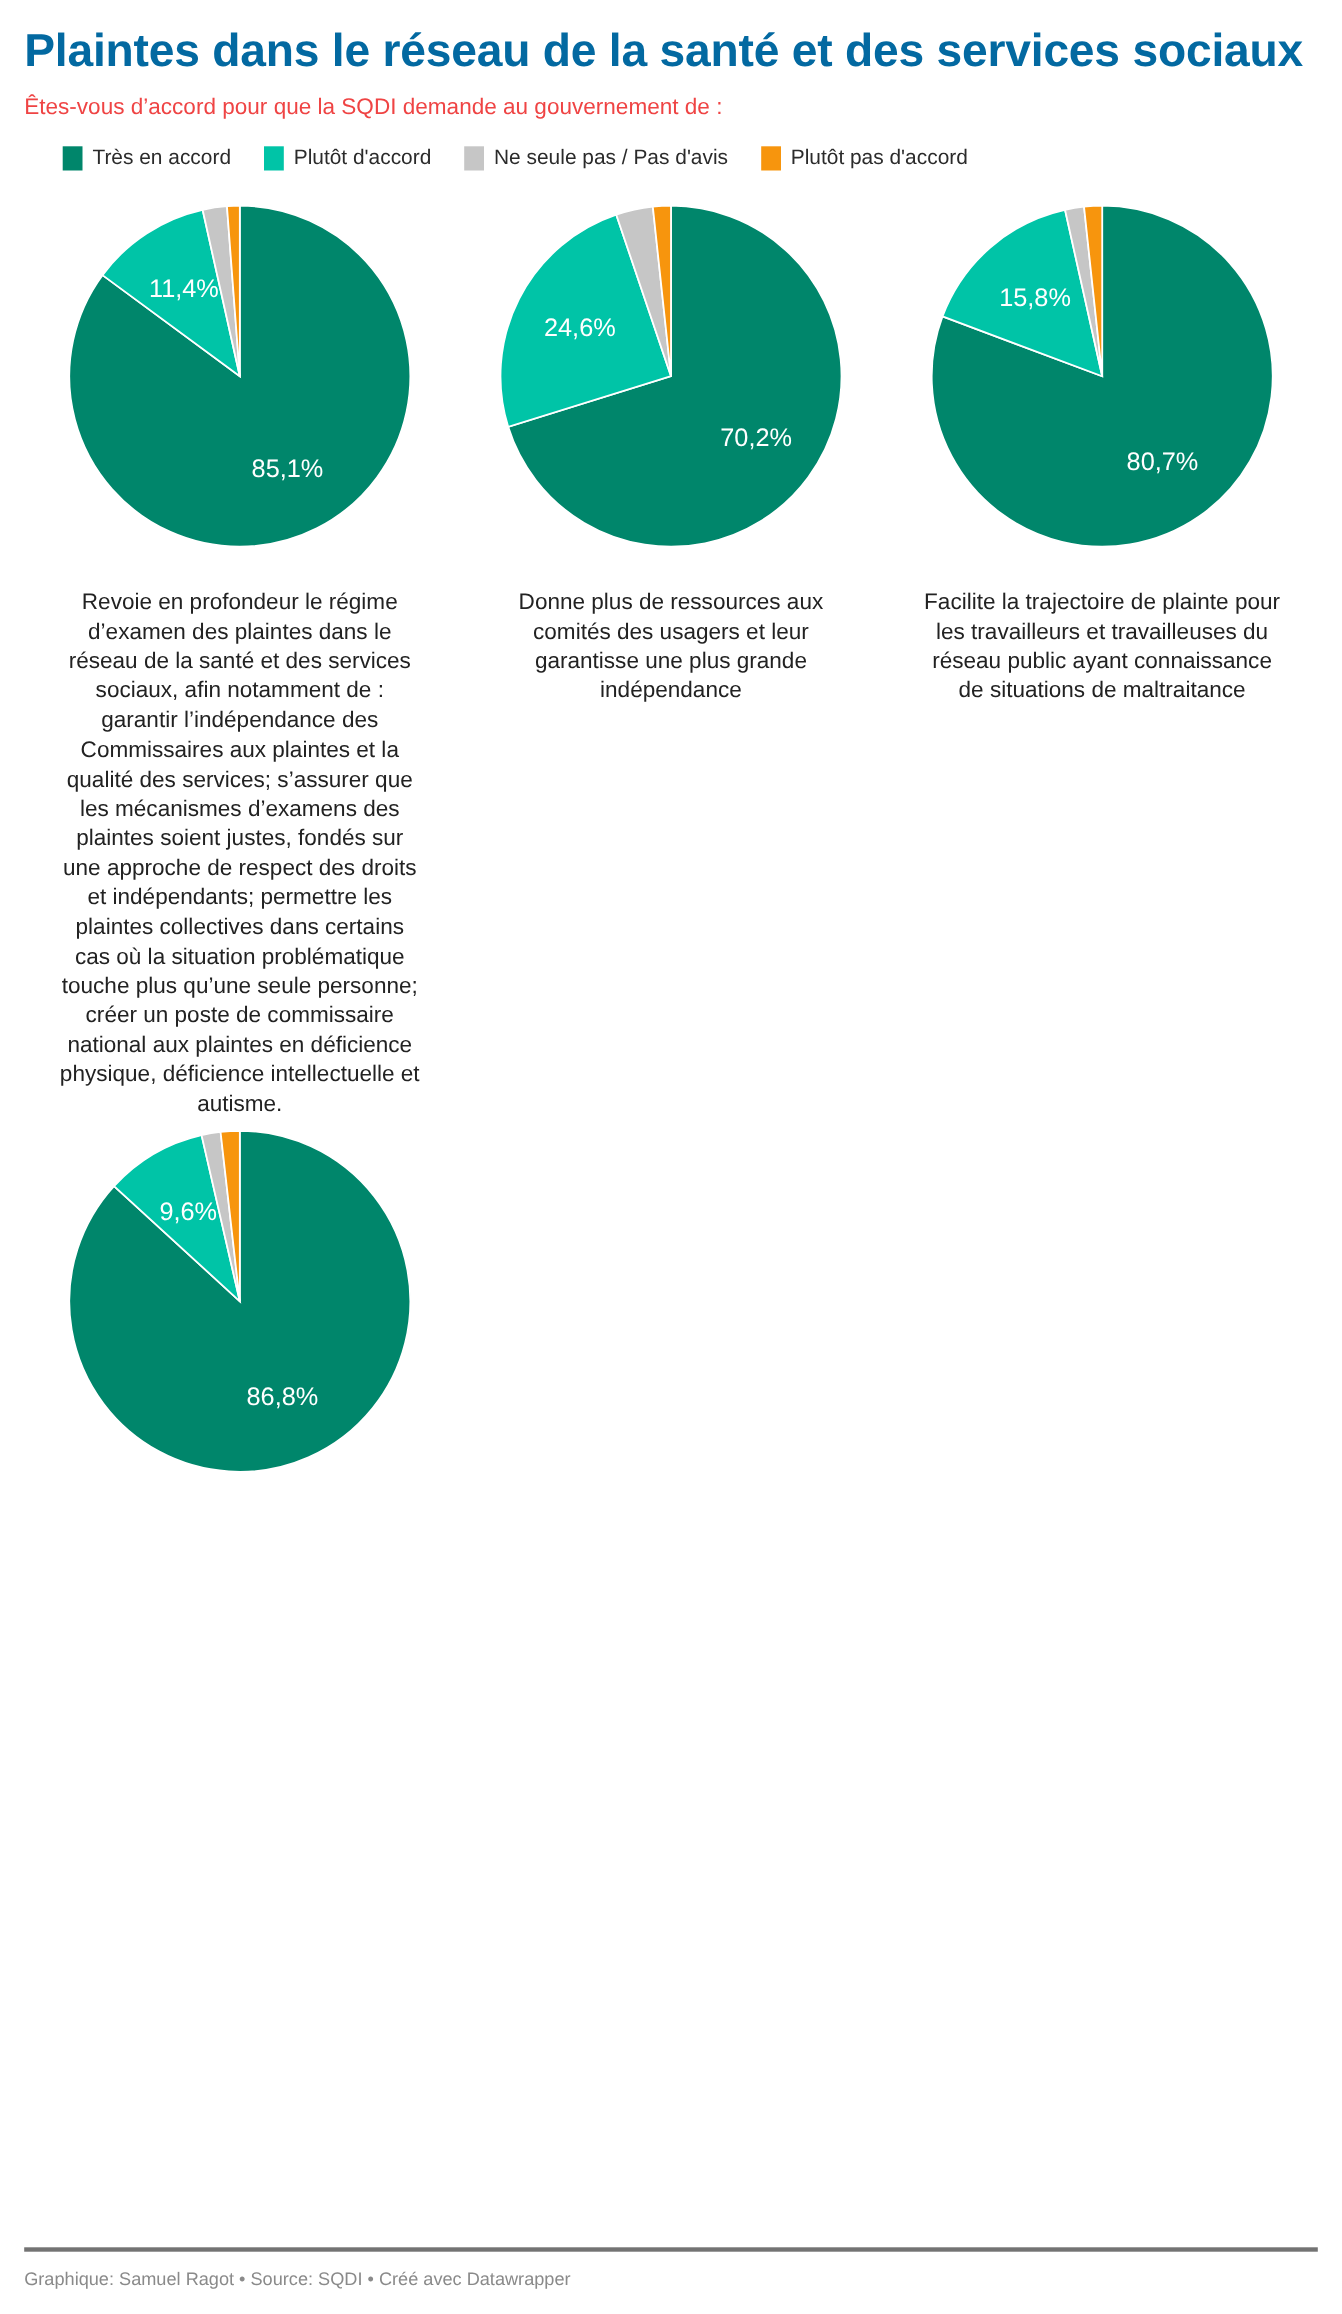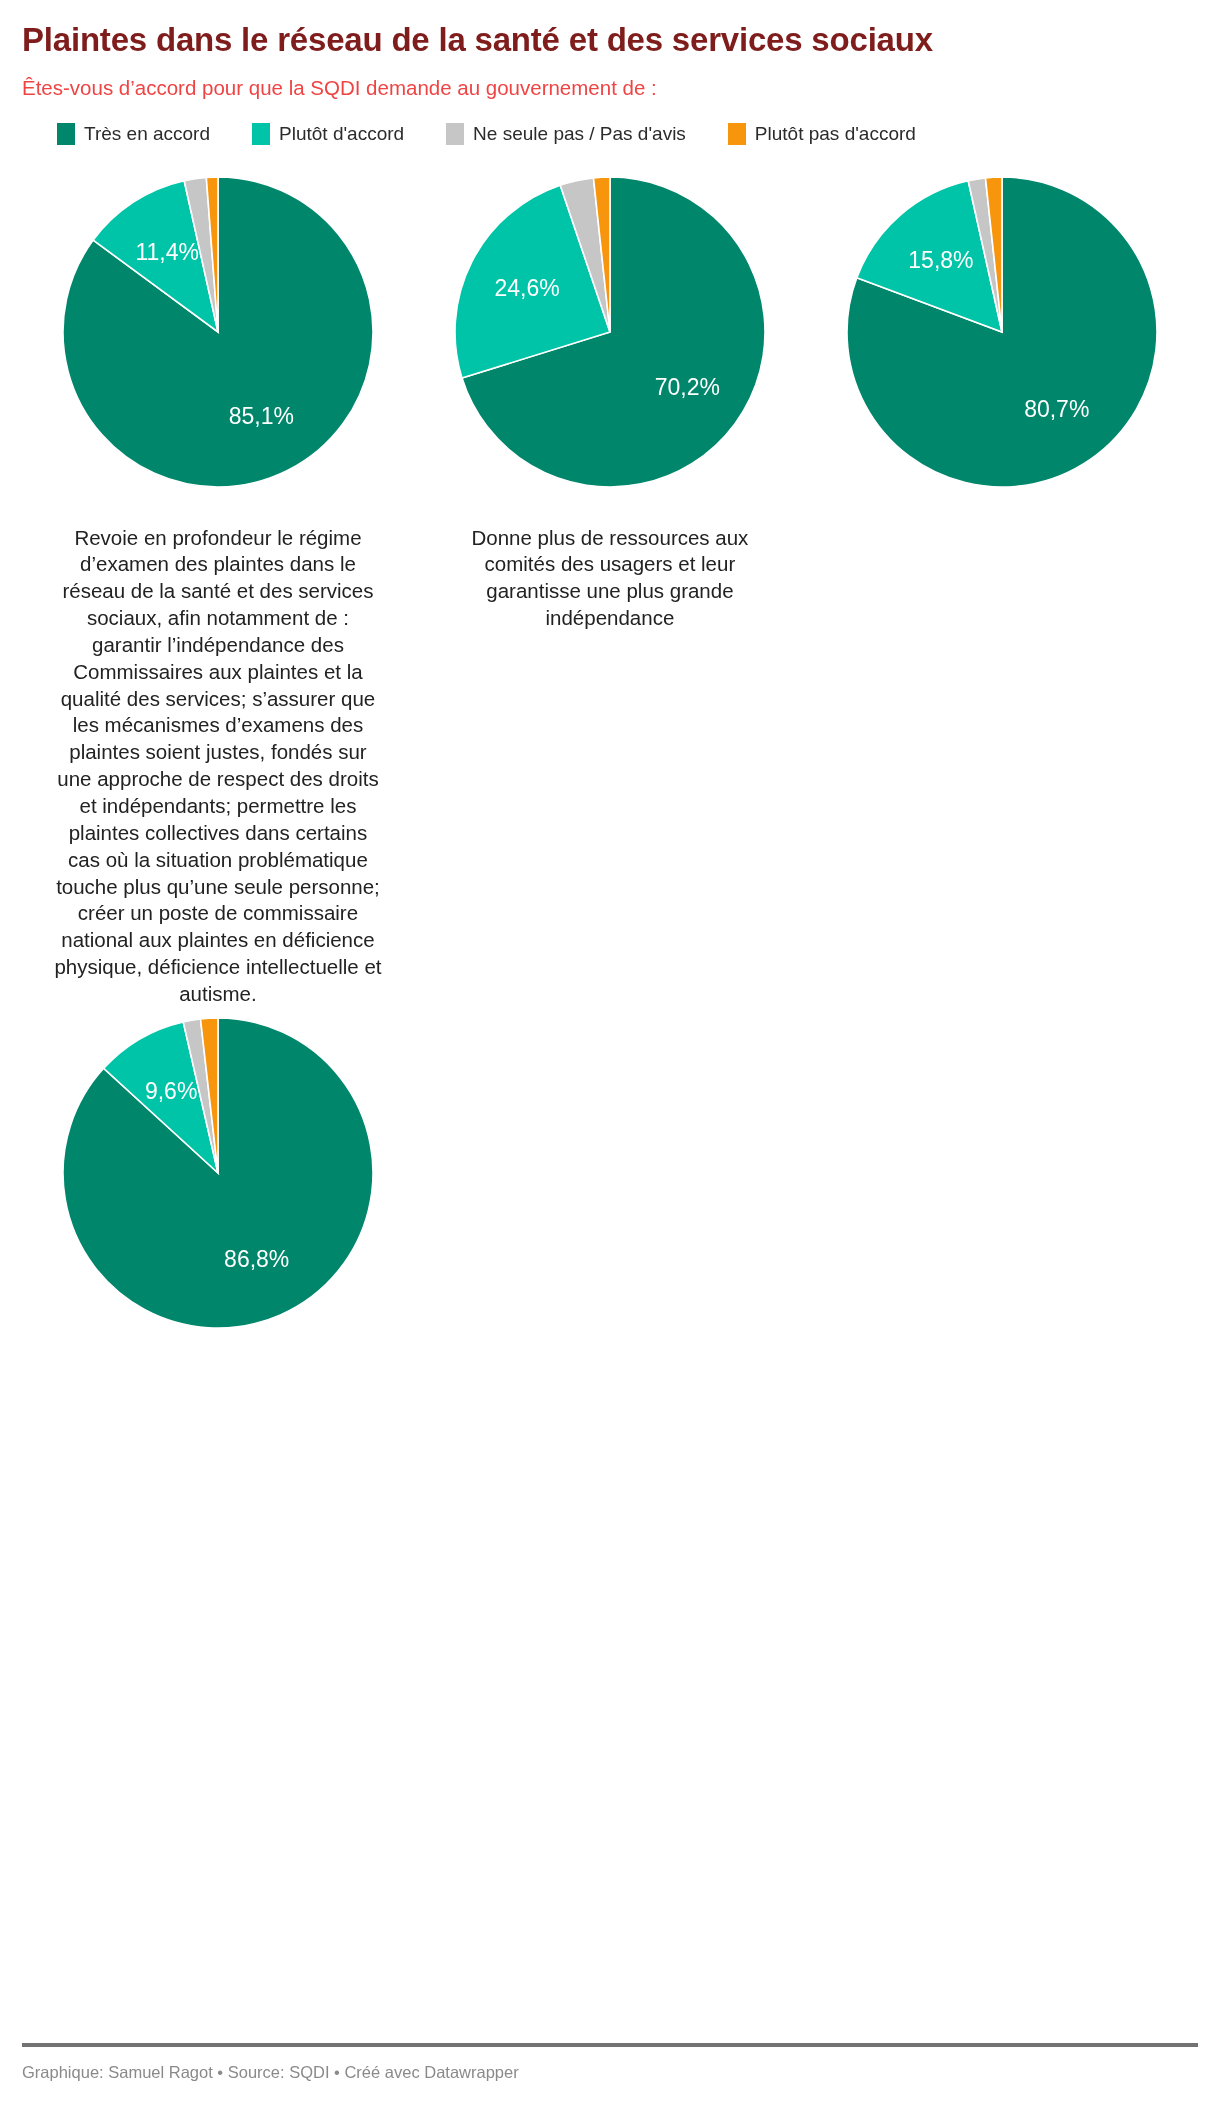--- a/index.html
+++ b/index.html
@@ -16,41 +16,41 @@
     position: relative;
     overflow: hidden;
   }
   .page {
     width: 1220px;
     height: 2104px;
     padding: 18px 22px 0 22px;
     position: relative;
   }
   .chart-title {
-    font-size: 33px;
+    font-size: 42px;
     font-weight: 700;
     letter-spacing: -0.2px;
     line-height: 1.12;
-    color: #7f1d1d;
+    color: #0369a1;
     margin: 0 0 0 0;
     padding-top: 4px;
   }
   .chart-subtitle {
     font-size: 20.5px;
     font-weight: 400;
     color: #ef4444;
     margin-top: 16px;
     line-height: 1.25;
   }
   .legend {
     display: flex;
     align-items: flex-start;
     margin-top: 22px;
     flex-wrap: nowrap;
-    gap: 16px;
+    gap: 4px;
     padding-left: 35px;
   }
   .legend-item {
     display: flex;
     align-items: center;
     margin-right: 26px;
     white-space: nowrap;
   }
   .legend-swatch {
     width: 18px;
@@ -170,20 +170,21 @@
         <div class="pie-wrap">
           <svg class="pie-svg" viewBox="0 0 330 330">
             <path d="M 165 165 L 165 10 A 155 155 0 1 1 19.834767554030236 110.66718037035476 Z" fill="#00866b" stroke="#ffffff" stroke-width="1.6"></path>
             <path d="M 165 165 L 19.834767554030236 110.66718037035476 A 155 155 0 0 1 131.18779758353594 13.732901899494152 Z" fill="#00c4a7" stroke="#ffffff" stroke-width="1.6"></path>
             <path d="M 165 165 L 131.18779758353594 13.732901899494152 A 155 155 0 0 1 148.47527108733487 10.883377488465158 Z" fill="#c6c6c6" stroke="#ffffff" stroke-width="1.6"></path>
             <path d="M 165 165 L 148.47527108733487 10.883377488465158 A 155 155 0 0 1 165.0000000000001 10 Z" fill="#f7950d" stroke="#ffffff" stroke-width="1.6"></path>
             <text class="slice-label" x="219.76290688425183" y="243.96982986930362">80,7%</text>
             <text class="slice-label" x="103.93752471497508" y="94.85462159154233">15,8%</text>
           </svg>
         </div>
+        <div class="cell-caption">Facilite la trajectoire de plainte pour les travailleurs et travailleuses du réseau public ayant connaissance de situations de maltraitance</div>
       </div>
       <div class="cell">
         <div class="pie-wrap">
           <svg class="pie-svg" viewBox="0 0 330 330">
             <path d="M 165 165 L 165 10 A 155 155 0 1 1 50.685466809483074 60.323414741241166 Z" fill="#00866b" stroke="#ffffff" stroke-width="1.6"></path>
             <path d="M 165 165 L 50.685466809483074 60.323414741241166 A 155 155 0 0 1 130.23803205284588 13.94833471808056 Z" fill="#00c4a7" stroke="#ffffff" stroke-width="1.6"></path>
             <path d="M 165 165 L 130.23803205284588 13.94833471808056 A 155 155 0 0 1 147.5072603446103 10.990246869398703 Z" fill="#c6c6c6" stroke="#ffffff" stroke-width="1.6"></path>
             <path d="M 165 165 L 147.5072603446103 10.990246869398703 A 155 155 0 0 1 165.0000000000001 10 Z" fill="#f7950d" stroke="#ffffff" stroke-width="1.6"></path>
             <text class="slice-label" x="203.719308472083" y="252.95467668887017">86,8%</text>
             <text class="slice-label" x="118.16304224787422" y="84.65512220106633">9,6%</text>

